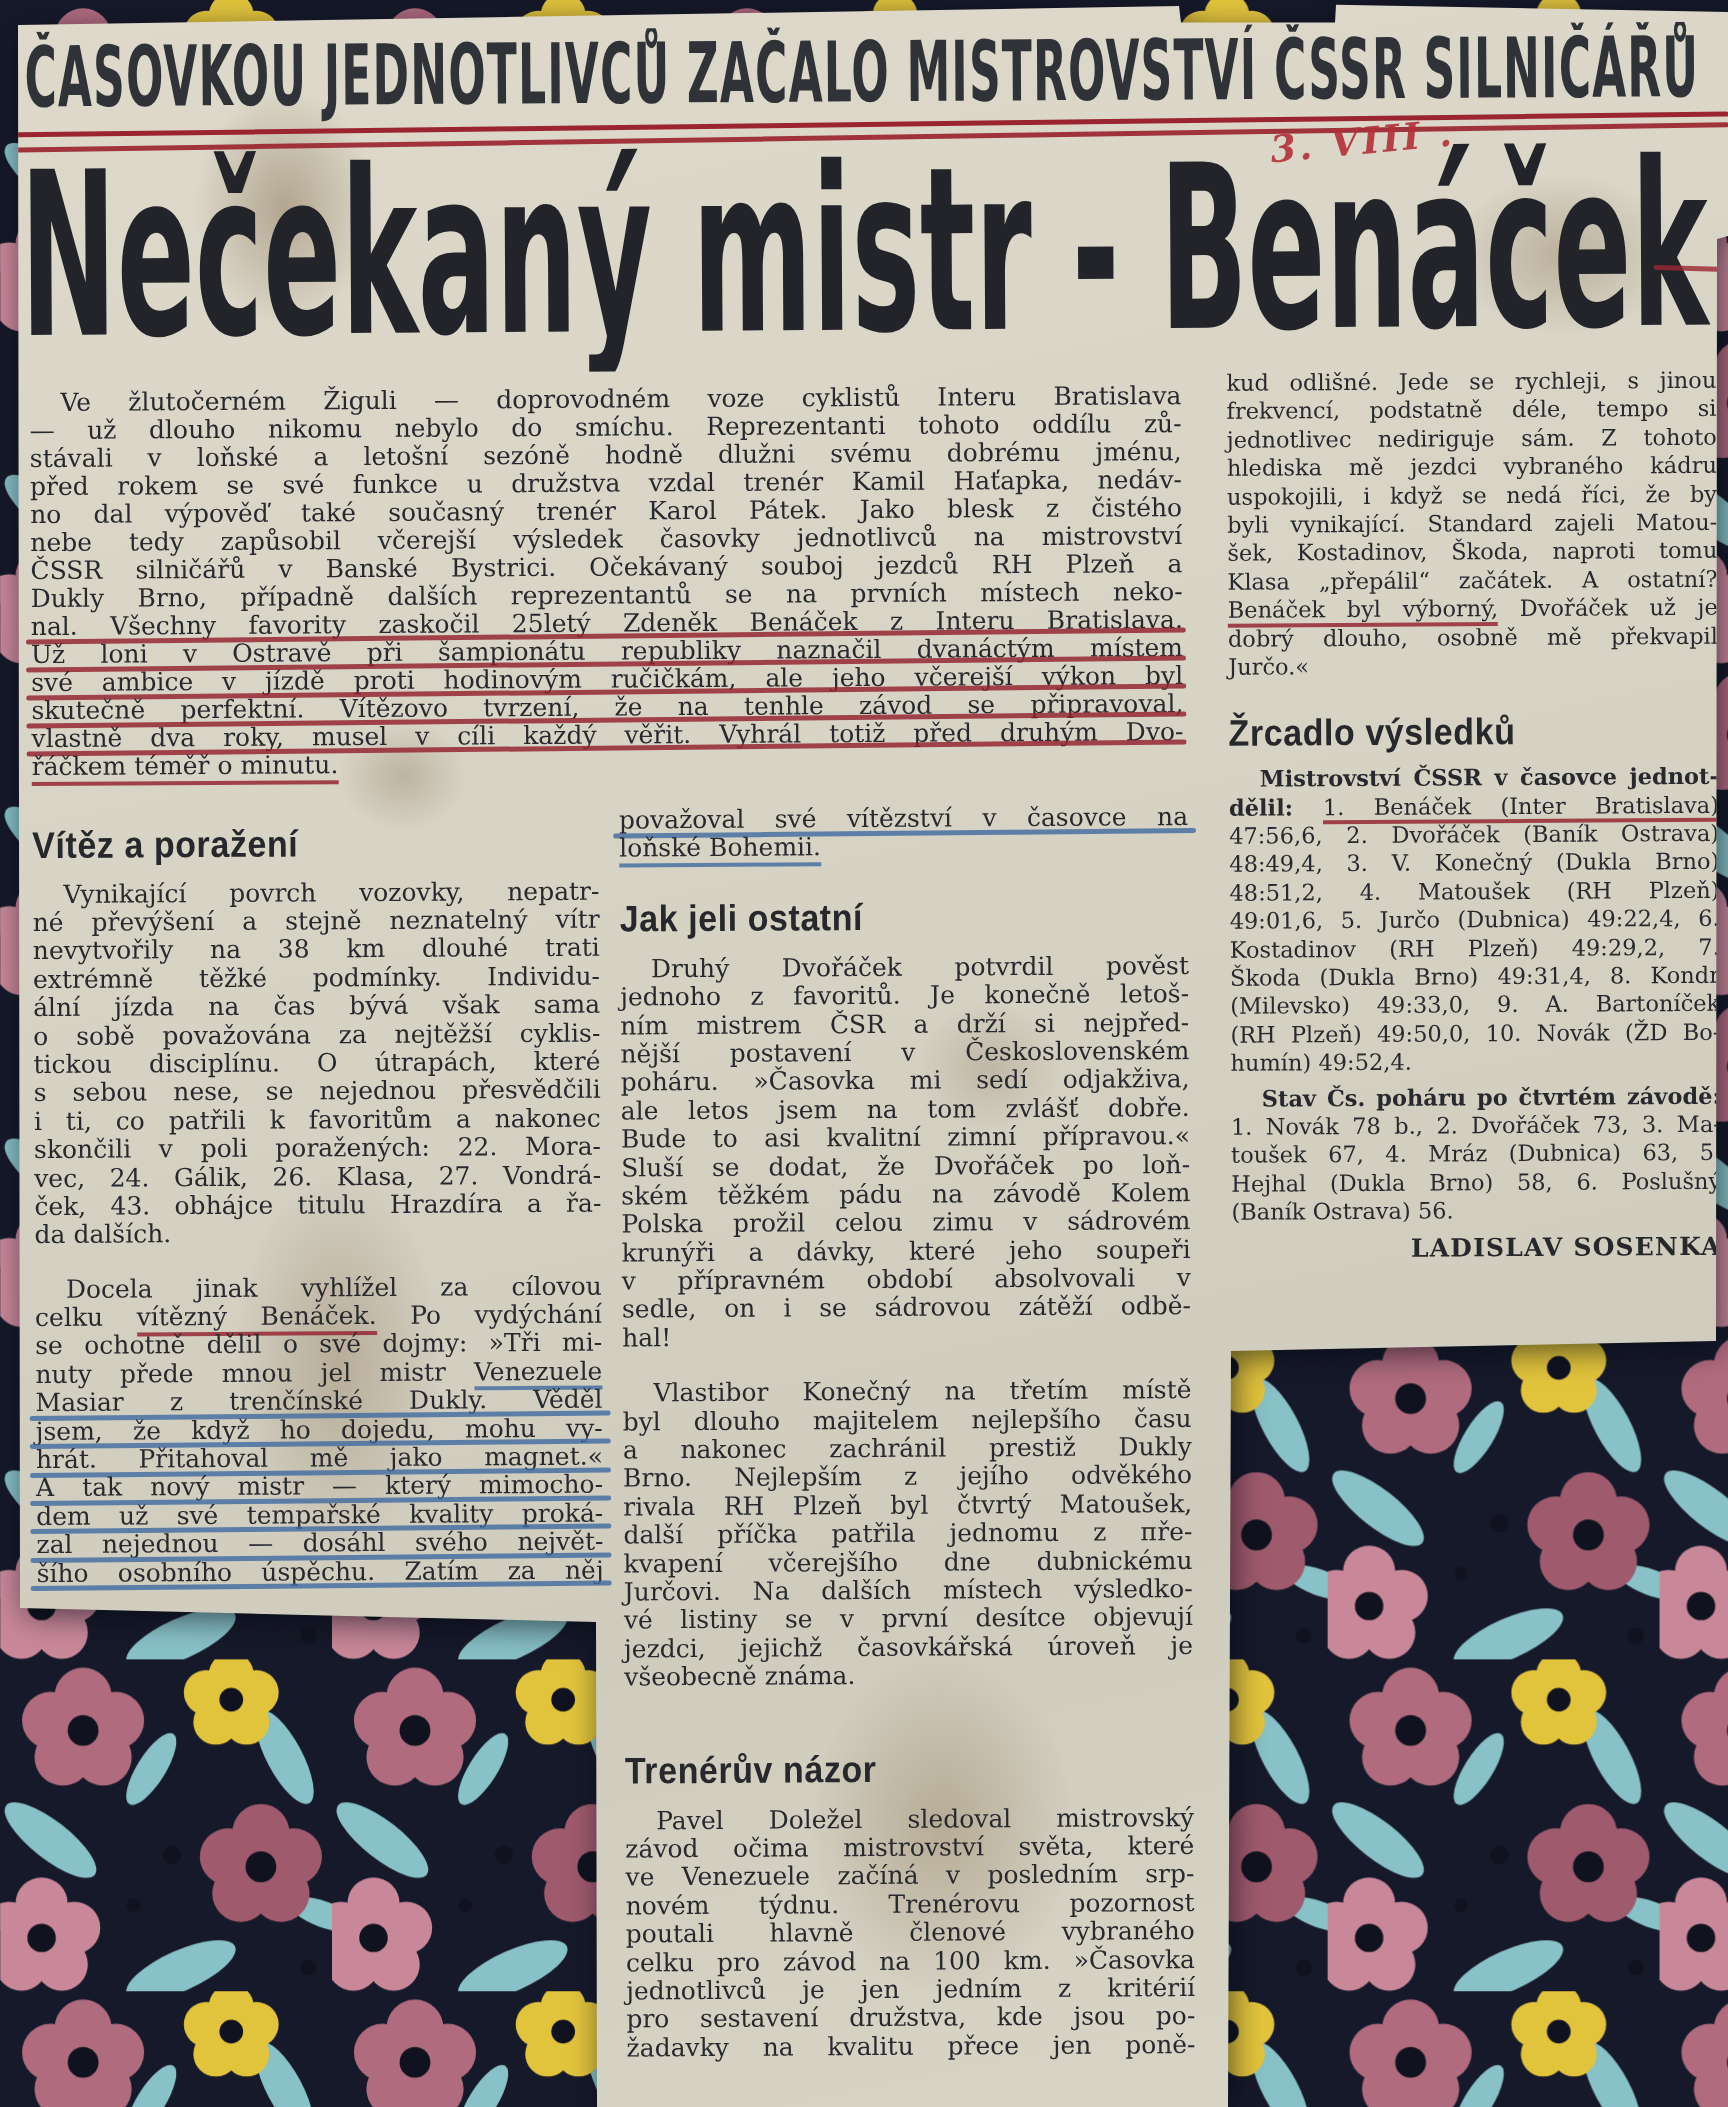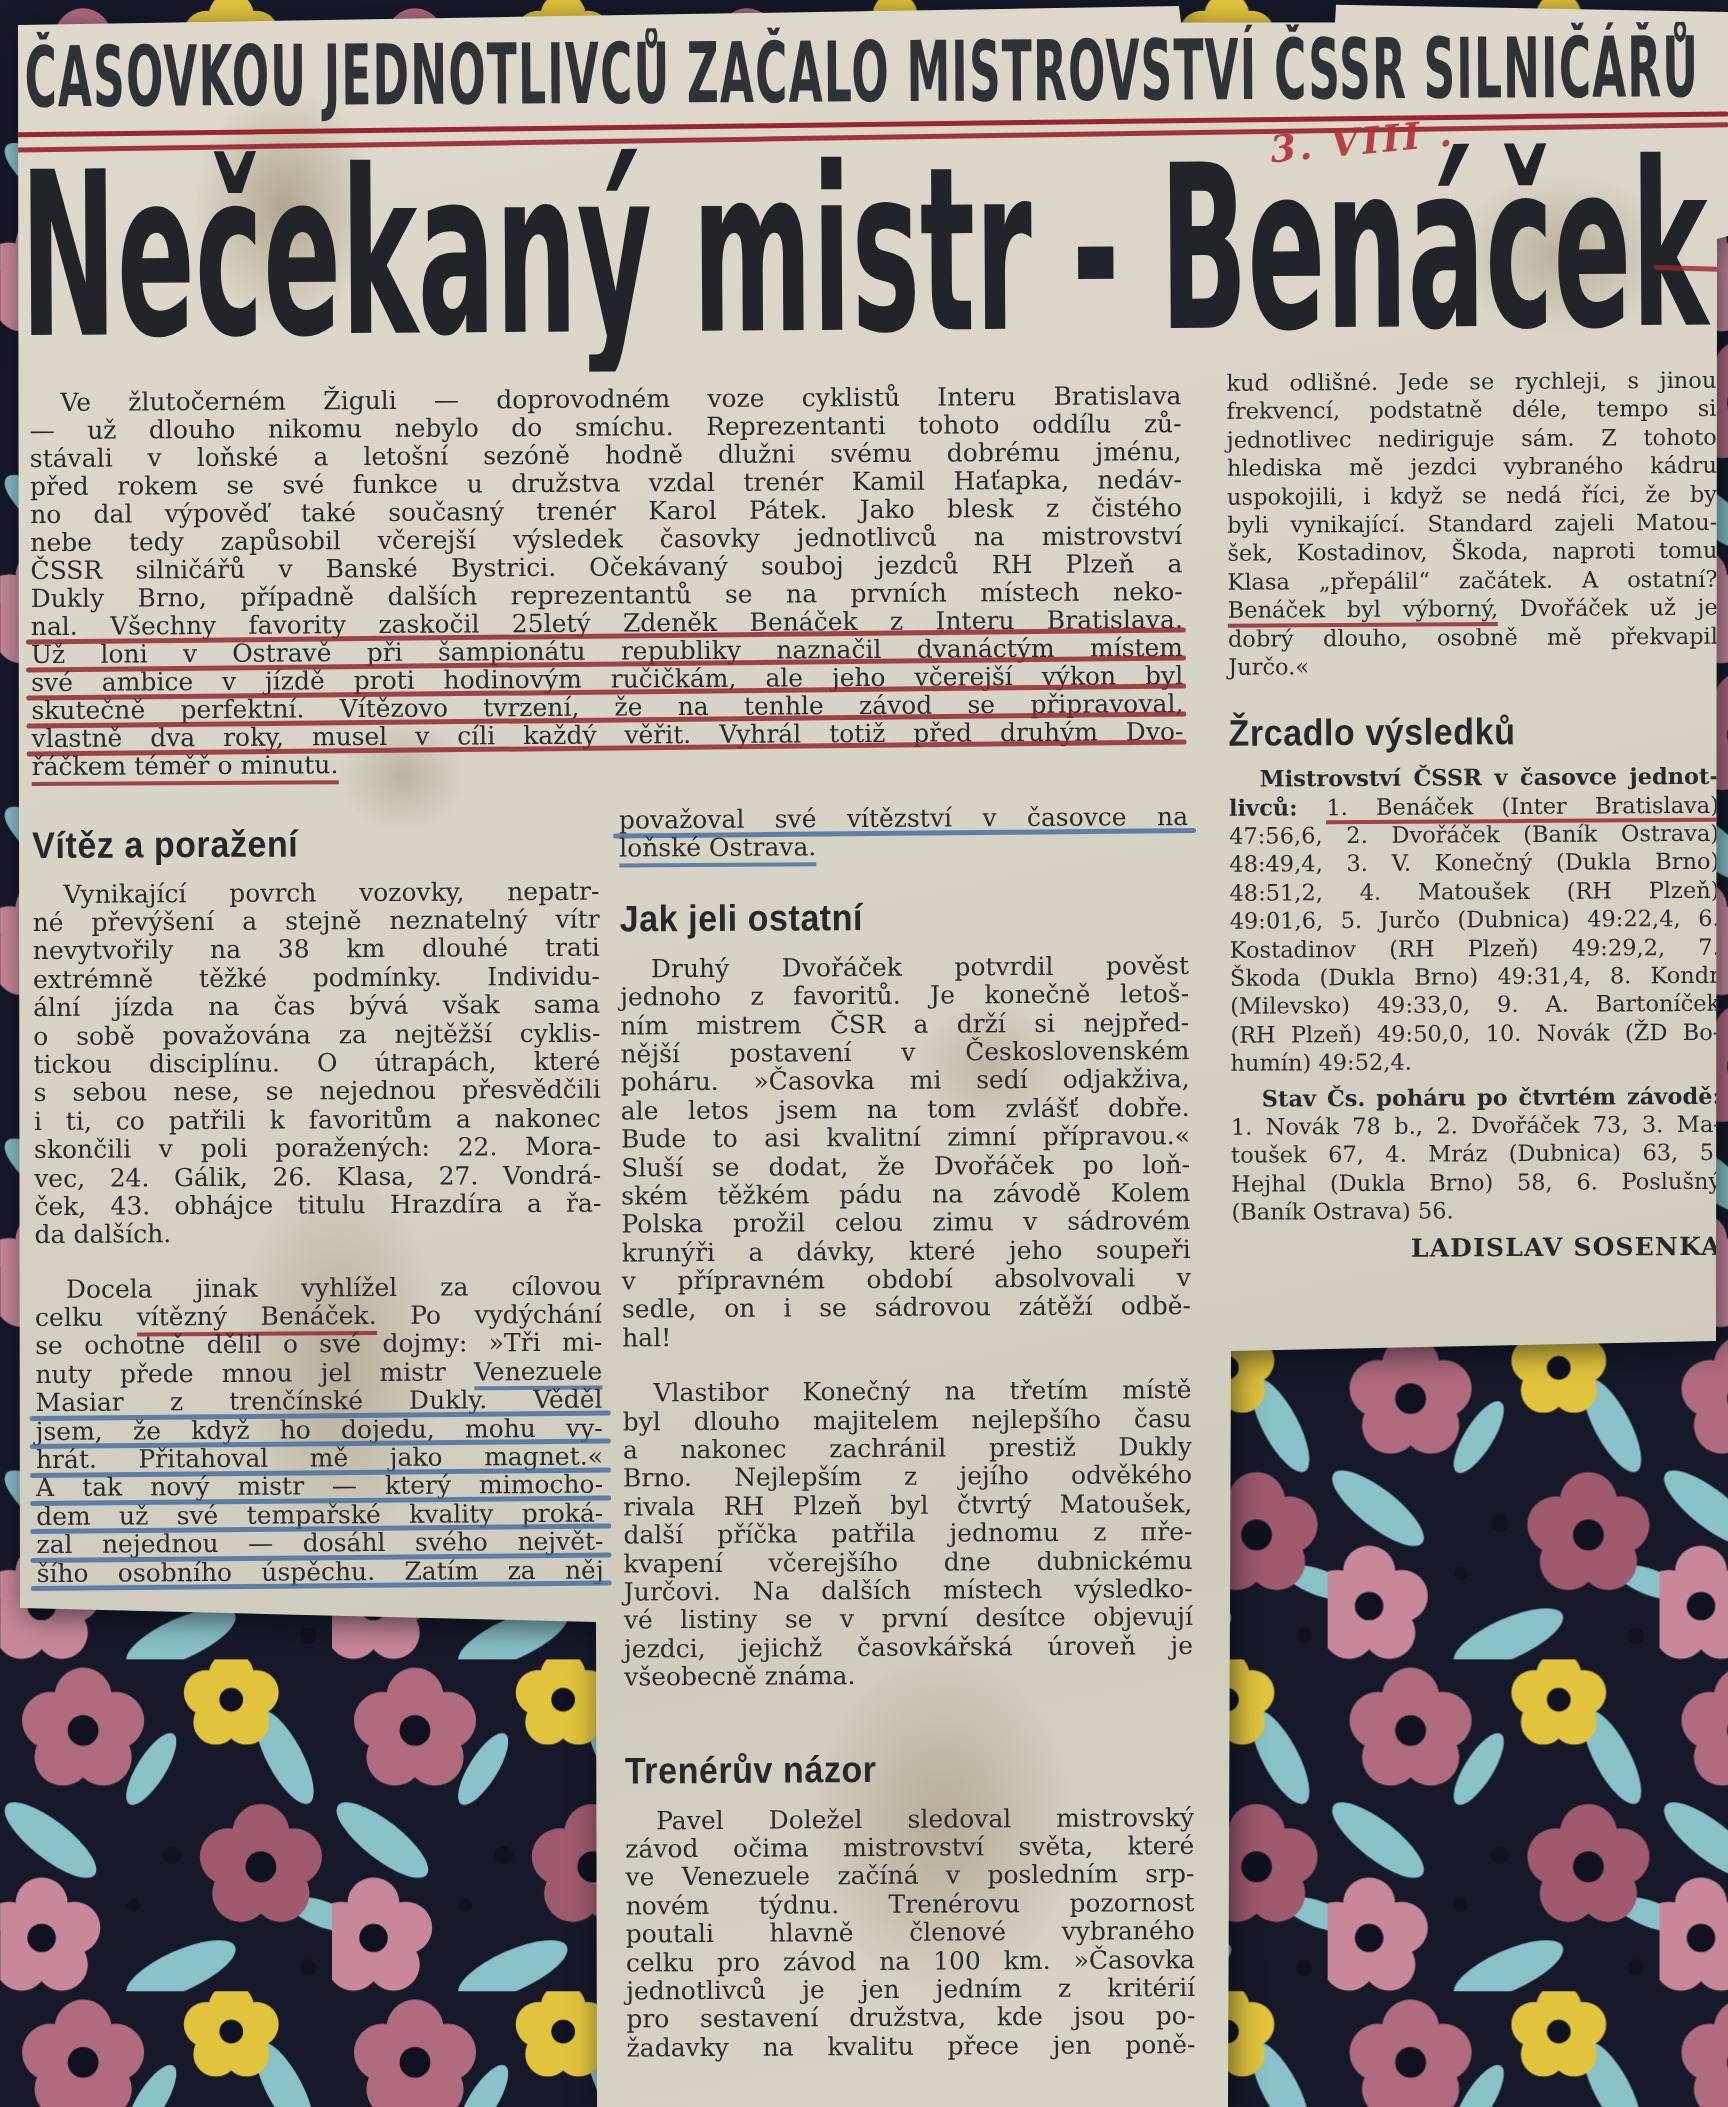--- a/index.html
+++ b/index.html
@@ -171,21 +171,21 @@
               <div class="line u-blue">A tak nový mistr — který mimocho-</div>
               <div class="line u-blue">dem už své tempařské kvality proká-</div>
               <div class="line u-blue">zal nejednou — dosáhl svého největ-</div>
               <div class="line u-blue">šího osobního úspěchu. Zatím za něj</div>
             </div>
         </div>
 
         <div class="col col-mid">
           <div>
               <div class="line u-blue">považoval své vítězství v časovce na</div>
-              <div class="line last"><span class="u-blue">loňské Ostrava.</span></div>
+              <div class="line last"><span class="u-blue">loňské Bohemii.</span></div>
             </div>
           <div class="sec-h mt62">Jak jeli ostatní</div>
           <div class="mt30">
               <div class="line ind">Druhý Dvořáček potvrdil pověst</div>
               <div class="line">jednoho z favoritů. Je konečně letoš-</div>
               <div class="line">ním mistrem ČSR a drží si nejpřed-</div>
               <div class="line">nější postavení v Československém</div>
               <div class="line">poháru. »Časovka mi sedí odjakživa,</div>
               <div class="line">ale letos jsem na tom zvlášť dobře.</div>
               <div class="line">Bude to asi kvalitní zimní přípravou.«</div>
@@ -234,21 +234,21 @@
               <div class="line">byli vynikající. Standard zajeli Matou-</div>
               <div class="line">šek, Kostadinov, Škoda, naproti tomu</div>
               <div class="line">Klasa „přepálil“ začátek. A ostatní?</div>
               <div class="line"><span class="u-red">Benáček byl výborný,</span><span> Dvořáček už je</span></div>
               <div class="line">dobrý dlouho, osobně mě překvapil</div>
               <div class="line last">Jurčo.«</div>
             </div>
           <div class="sec-h mt58">Žrcadlo výsledků</div>
           <div class="mt22">
               <div class="line ind"><span class="b">Mistrovství ČSSR v časovce jednot-</span></div>
-              <div class="line"><span class="b">livců: </span><span class="u-red">1. Benáček (Inter Bratislava)</span></div>
+              <div class="line"><span class="b">dělil: </span><span class="u-red">1. Benáček (Inter Bratislava)</span></div>
               <div class="line">47:56,6, 2. Dvořáček (Baník Ostrava)</div>
               <div class="line">48:49,4, 3. V. Konečný (Dukla Brno)</div>
               <div class="line">48:51,2, 4. Matoušek (RH Plzeň)</div>
               <div class="line">49:01,6, 5. Jurčo (Dubnica) 49:22,4, 6.</div>
               <div class="line">Kostadinov (RH Plzeň) 49:29,2, 7.</div>
               <div class="line">Škoda (Dukla Brno) 49:31,4, 8. Kondr</div>
               <div class="line">(Milevsko) 49:33,0, 9. A. Bartoníček</div>
               <div class="line">(RH Plzeň) 49:50,0, 10. Novák (ŽD Bo-</div>
               <div class="line last">humín) 49:52,4.</div>
             </div>

